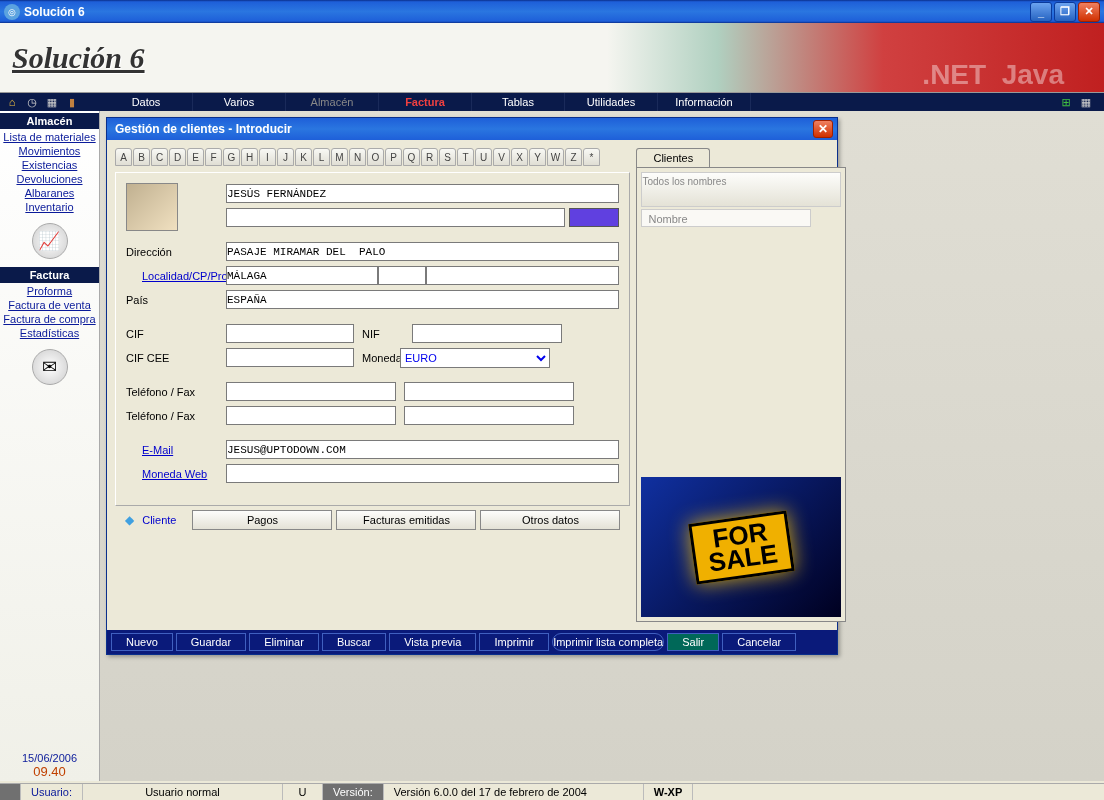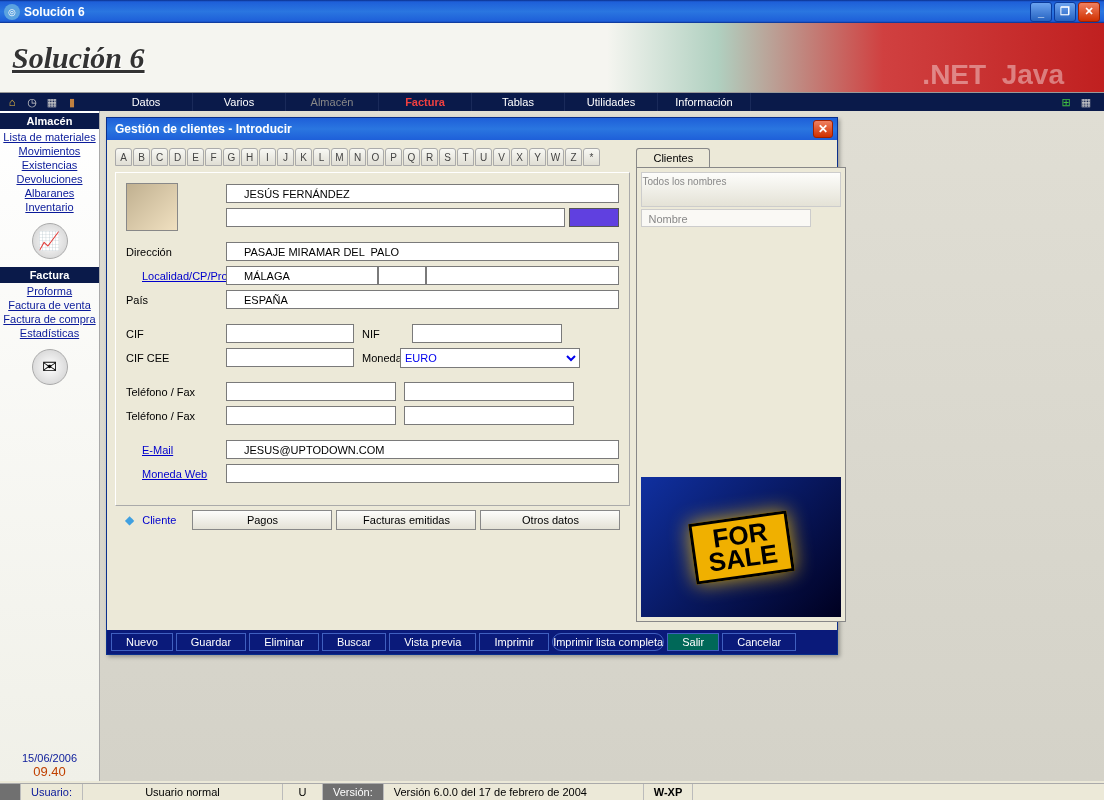--- a/index.html
+++ b/index.html
@@ -43,21 +43,21 @@
 .dialog-body { padding:8px; display:flex; gap:6px; background:#ece9d8;}
 .alpha-row { display:flex; gap:1px; margin-bottom:6px;}
 .alpha-btn { width:17px;height:18px;background:linear-gradient(to bottom,#f8f8f4,#e0ded4);border:1px solid #aaa;border-top-left-radius:3px;border-top-right-radius:3px;font-size:10px;display:flex;align-items:center;justify-content:center;cursor:pointer;color:#444;}
 
 .left-pane { flex:1; }
 .form-area { background:#ece9d8; border:1px solid #fff; border-right-color:#aaa;border-bottom-color:#aaa; padding:10px 10px 18px 10px;}
 .photo { width:52px;height:48px;background:linear-gradient(135deg,#c0b090,#f0e0c0);float:left;margin-right:48px;border:1px solid #888;}
 .frow { display:flex; align-items:center; margin-bottom:3px; min-height:21px;}
 .flabel { width:100px; font-size:11px; color:#000;}
 .flabel.link { color:#0000cc; text-decoration:underline; cursor:pointer;padding-left:16px;}
-.finput { height:19px; border:1px solid #7a7a7a; background:#fff; padding:0 17px; font-size:11px;}
+.finput { height:19px; border:1px solid #7a7a7a; background:#fff; padding:0 0; font-size:11px;font-family:Liberation Mono, monospace;}
 .finput.flex1 { flex:1; }
 .fcolor { width:50px;height:19px;background:#6040e0;border:1px solid #555;margin-left:4px;}
 .fselect { height:20px; border:1px solid #7a7a7a; background:#fff;font-size:11px;color:#0000ee;}
 .fgap { width:8px;}
 
 .right-pane { width:214px; display:flex;flex-direction:column;}
 .rp-tab { display:flex;}
 .rp-tab-btn { padding:3px 16px; background:#ece9d8; border:1px solid #888;border-bottom:none;border-top-left-radius:3px;border-top-right-radius:3px;font-size:11px;}
 .rp-body { flex:1; border:1px solid #888; background:#ece9d8; padding:4px;}
 .rp-header { height:35px;background:linear-gradient(to bottom,#fdfdfb,#e4e2d6);border:1px solid #ccc;text-align:left;font-size:10px;color:#888;line-height:18px;}
@@ -216,21 +216,21 @@
                 <input class="finput" style="width: 128px;">
               <div class="fgap"></div>
               <div class="flabel" style="width:50px">NIF</div>
                 <input class="finput" style="width: 150px;">
             </div>
             <div class="frow">
               <div class="flabel">CIF CEE</div>
                 <input class="finput" style="width: 128px;">
               <div class="fgap"></div>
               <div class="flabel" style="width:38px">Moneda</div>
-              <select class="fselect" style="width:180px"><option>EURO</option></select>
+              <select class="fselect" style="width:150px"><option>EURO</option></select>
             </div>
             <div style="height:10px;"></div>
             <div class="frow">
                 <div class="flabel">Teléfono / Fax</div>
                 <input class="finput" style="width: 170px;">
                 <div class="fgap"></div>
                 <input class="finput" style="width: 170px;">
               </div>
             <div class="frow">
                 <div class="flabel">Teléfono / Fax</div>

